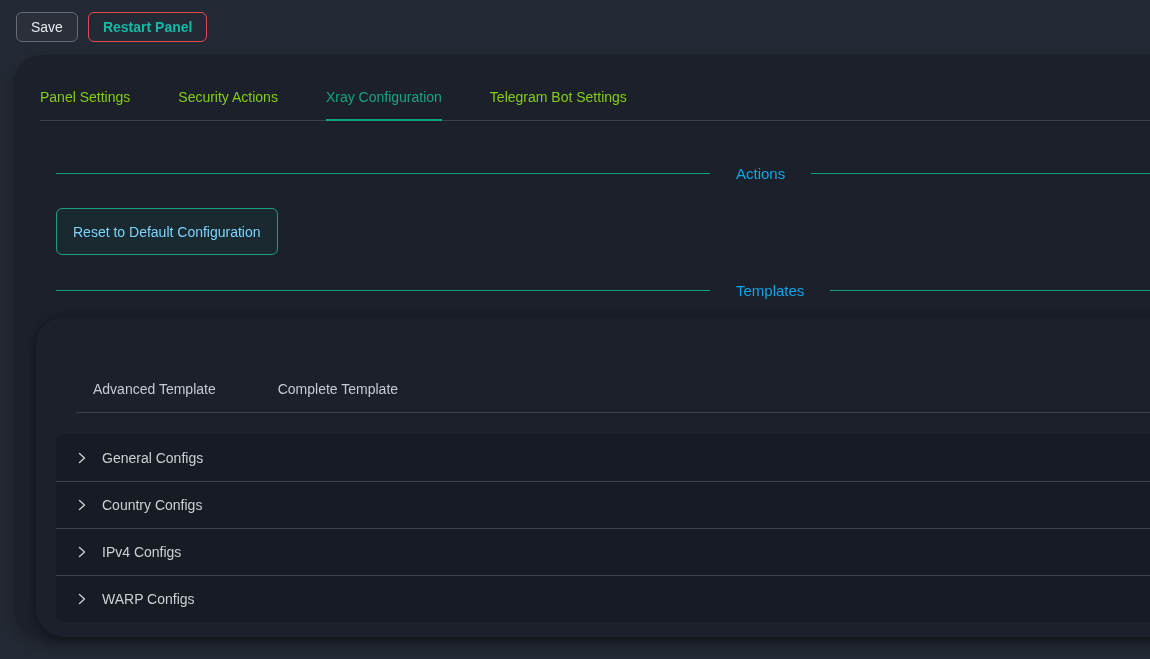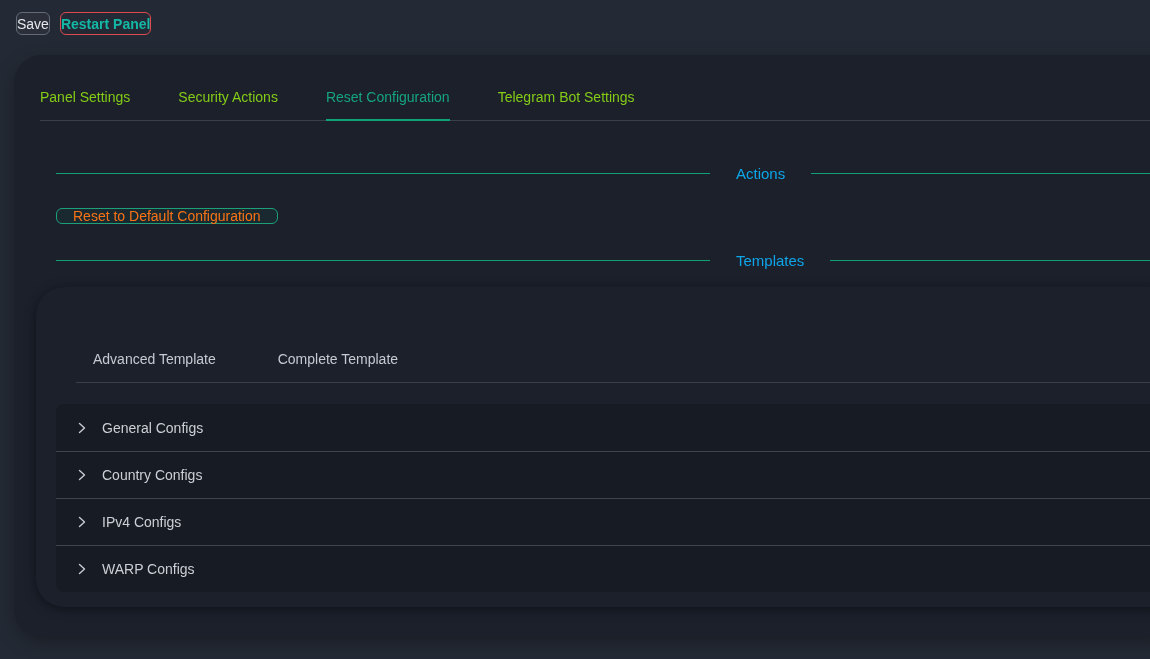--- a/index.html
+++ b/index.html
@@ -5,21 +5,21 @@
   html,body{margin:0;padding:0;}
   body{
     width:1150px;height:659px;overflow:hidden;position:relative;
     background:#242a35;
     font-family:"Liberation Sans","DejaVu Sans",sans-serif;
     -webkit-font-smoothing:antialiased;
   }
   
   .topbar{display:flex;gap:10px;padding:12px 0 0 16px;height:43px;box-sizing:border-box;}
   .btn{display:inline-flex;align-items:center;justify-content:center;
-       height:23px;padding:0 0;border-radius:6px;font-size:14px;
+       height:30px;padding:0 14px;border-radius:6px;font-size:14px;
        box-sizing:border-box;cursor:pointer;user-select:none;}
   .btn-save{background:#2a2f3a;border:1px solid #646a77;color:#e6e8ec;}
   .btn-restart{background:transparent;border:1px solid #de4a4e;color:#14b8a6;font-weight:bold;}
   
   .main-card{position:absolute;left:14px;top:55px;width:1166px;height:582px;
     background:#1b202b;border-radius:28px;
     box-shadow:0 6px 18px rgba(0,0,0,.30);}
   
   .main-tabbar{margin-left:26px;padding-top:24px;display:flex;gap:48px;
     border-bottom:1px solid #3a404b;}
@@ -29,23 +29,23 @@
   .main-tab.active::after{content:"";position:absolute;left:0;right:0;bottom:-1px;
     height:2px;background:#0fa475;}
   
   .divider{display:flex;align-items:center;margin-left:42px;height:22px;}
   .divider .seg1{width:654px;height:1px;background:#0fa173;}
   .divider .seg2{flex:1;height:1px;background:#0fa173;}
   .divider .dlabel{padding:0 26px;font-size:15px;color:#0ea5e9;white-space:nowrap;}
   .divider-actions{margin-top:41px;}
   .divider-templates{margin-top:24px;}
   
-  .btn-reset{margin:24px 0 0 42px;height:16px;padding:0 16px;
+  .btn-reset{margin:24px 0 0 42px;height:47px;padding:0 16px;
     border:1px solid #1d9f78;border-radius:6px;background:rgba(19,165,121,.07);
-    color:#f97316;}
+    color:#7dd3fc;}
   
   .tpl-card{margin:16px 0 0 22px;width:1144px;height:320px;box-sizing:border-box;
     background:#1b202b;border-radius:28px;padding-top:52px;
     box-shadow:0 2px 12px rgba(0,0,0,.45);}
   .tpl-tabbar{margin-left:40px;display:flex;gap:28px;border-bottom:1px solid #3a404b;}
   .tpl-tab{position:relative;padding:12px 17px 14px;font-size:14px;color:#c6cad1;
     line-height:17px;white-space:nowrap;}
   .tpl-tab.active{color:#16a57d;}
   .tpl-tab.active::after{content:"";position:absolute;left:0;right:0;bottom:-1px;
     height:2px;background:#0fa475;}
@@ -63,21 +63,21 @@
 <div class="topbar">
   <button class="btn btn-save">Save</button>
   <button class="btn btn-restart">Restart Panel</button>
 </div>
 
 <div class="main-card">
 
   <div class="main-tabbar">
     <div class="main-tab">Panel Settings</div>
     <div class="main-tab">Security Actions</div>
-    <div class="main-tab active">Reset Configuration</div>
+    <div class="main-tab active">Xray Configuration</div>
     <div class="main-tab">Telegram Bot Settings</div>
   </div>
 
   <div class="divider divider-actions">
     <div class="seg1"></div>
     <div class="dlabel">Actions</div>
     <div class="seg2"></div>
   </div>
 
   <button class="btn btn-reset">Reset to Default Configuration</button>

